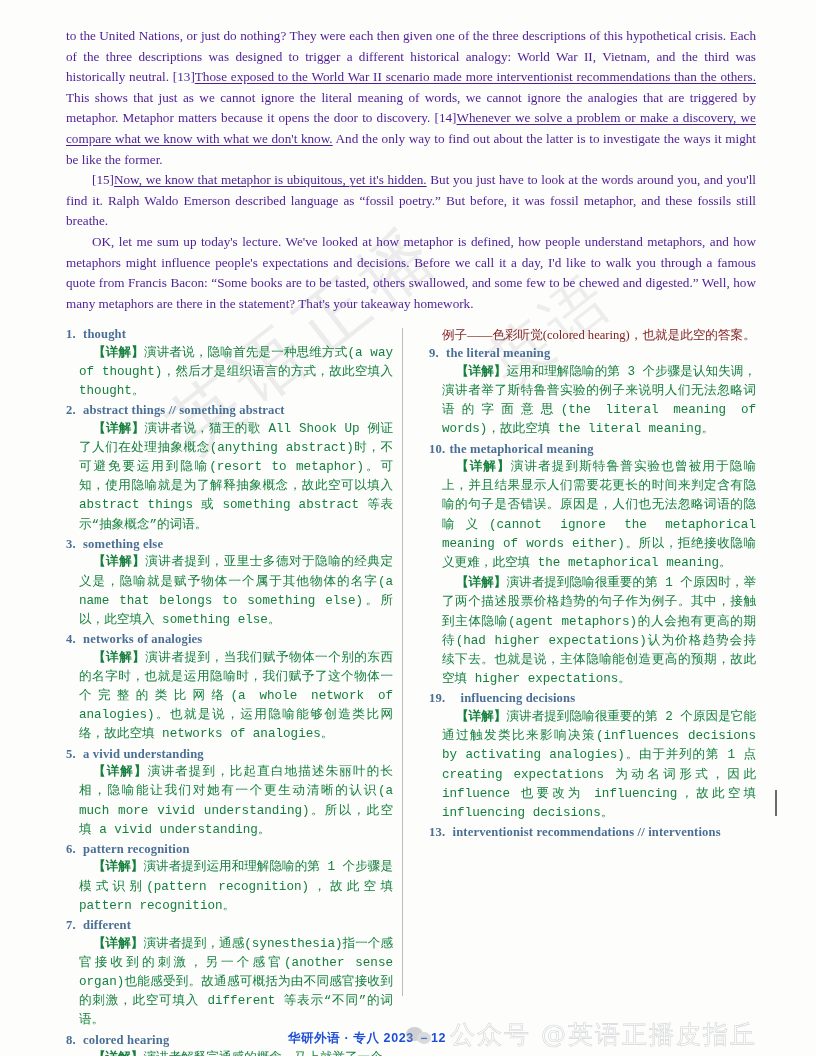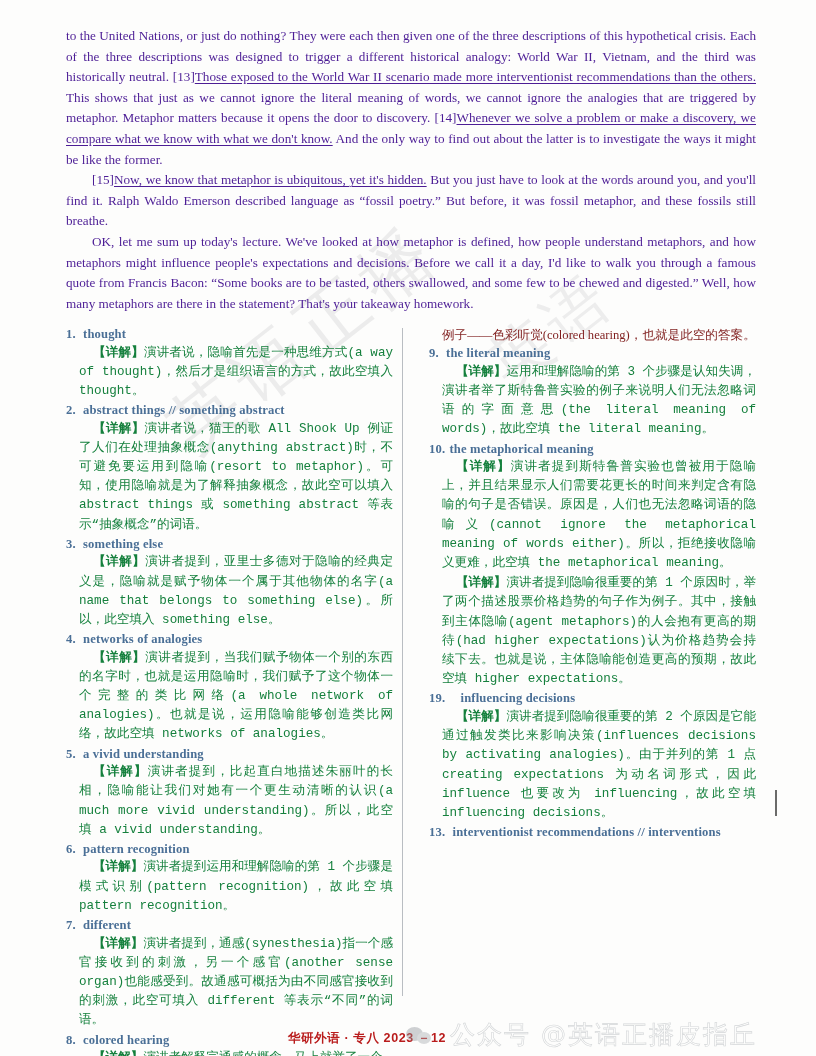--- a/index.html
+++ b/index.html
@@ -119,21 +119,21 @@
     width: 690px;
     height: 34px;
   }
   .footer-text {
     position: absolute;
     left: 222px;
     top: 4px;
     font-family: "Liberation Sans", "DejaVu Sans", sans-serif;
     font-weight: bold;
     font-size: 12.5px;
-    color: #b91c1c;
+    color: #1d4ed8;
     letter-spacing: .6px;
     white-space: nowrap;
   }
 
   
   .wm-footer {
     position: absolute;
     left: 340px;
     top: -8px;
     display: flex;

